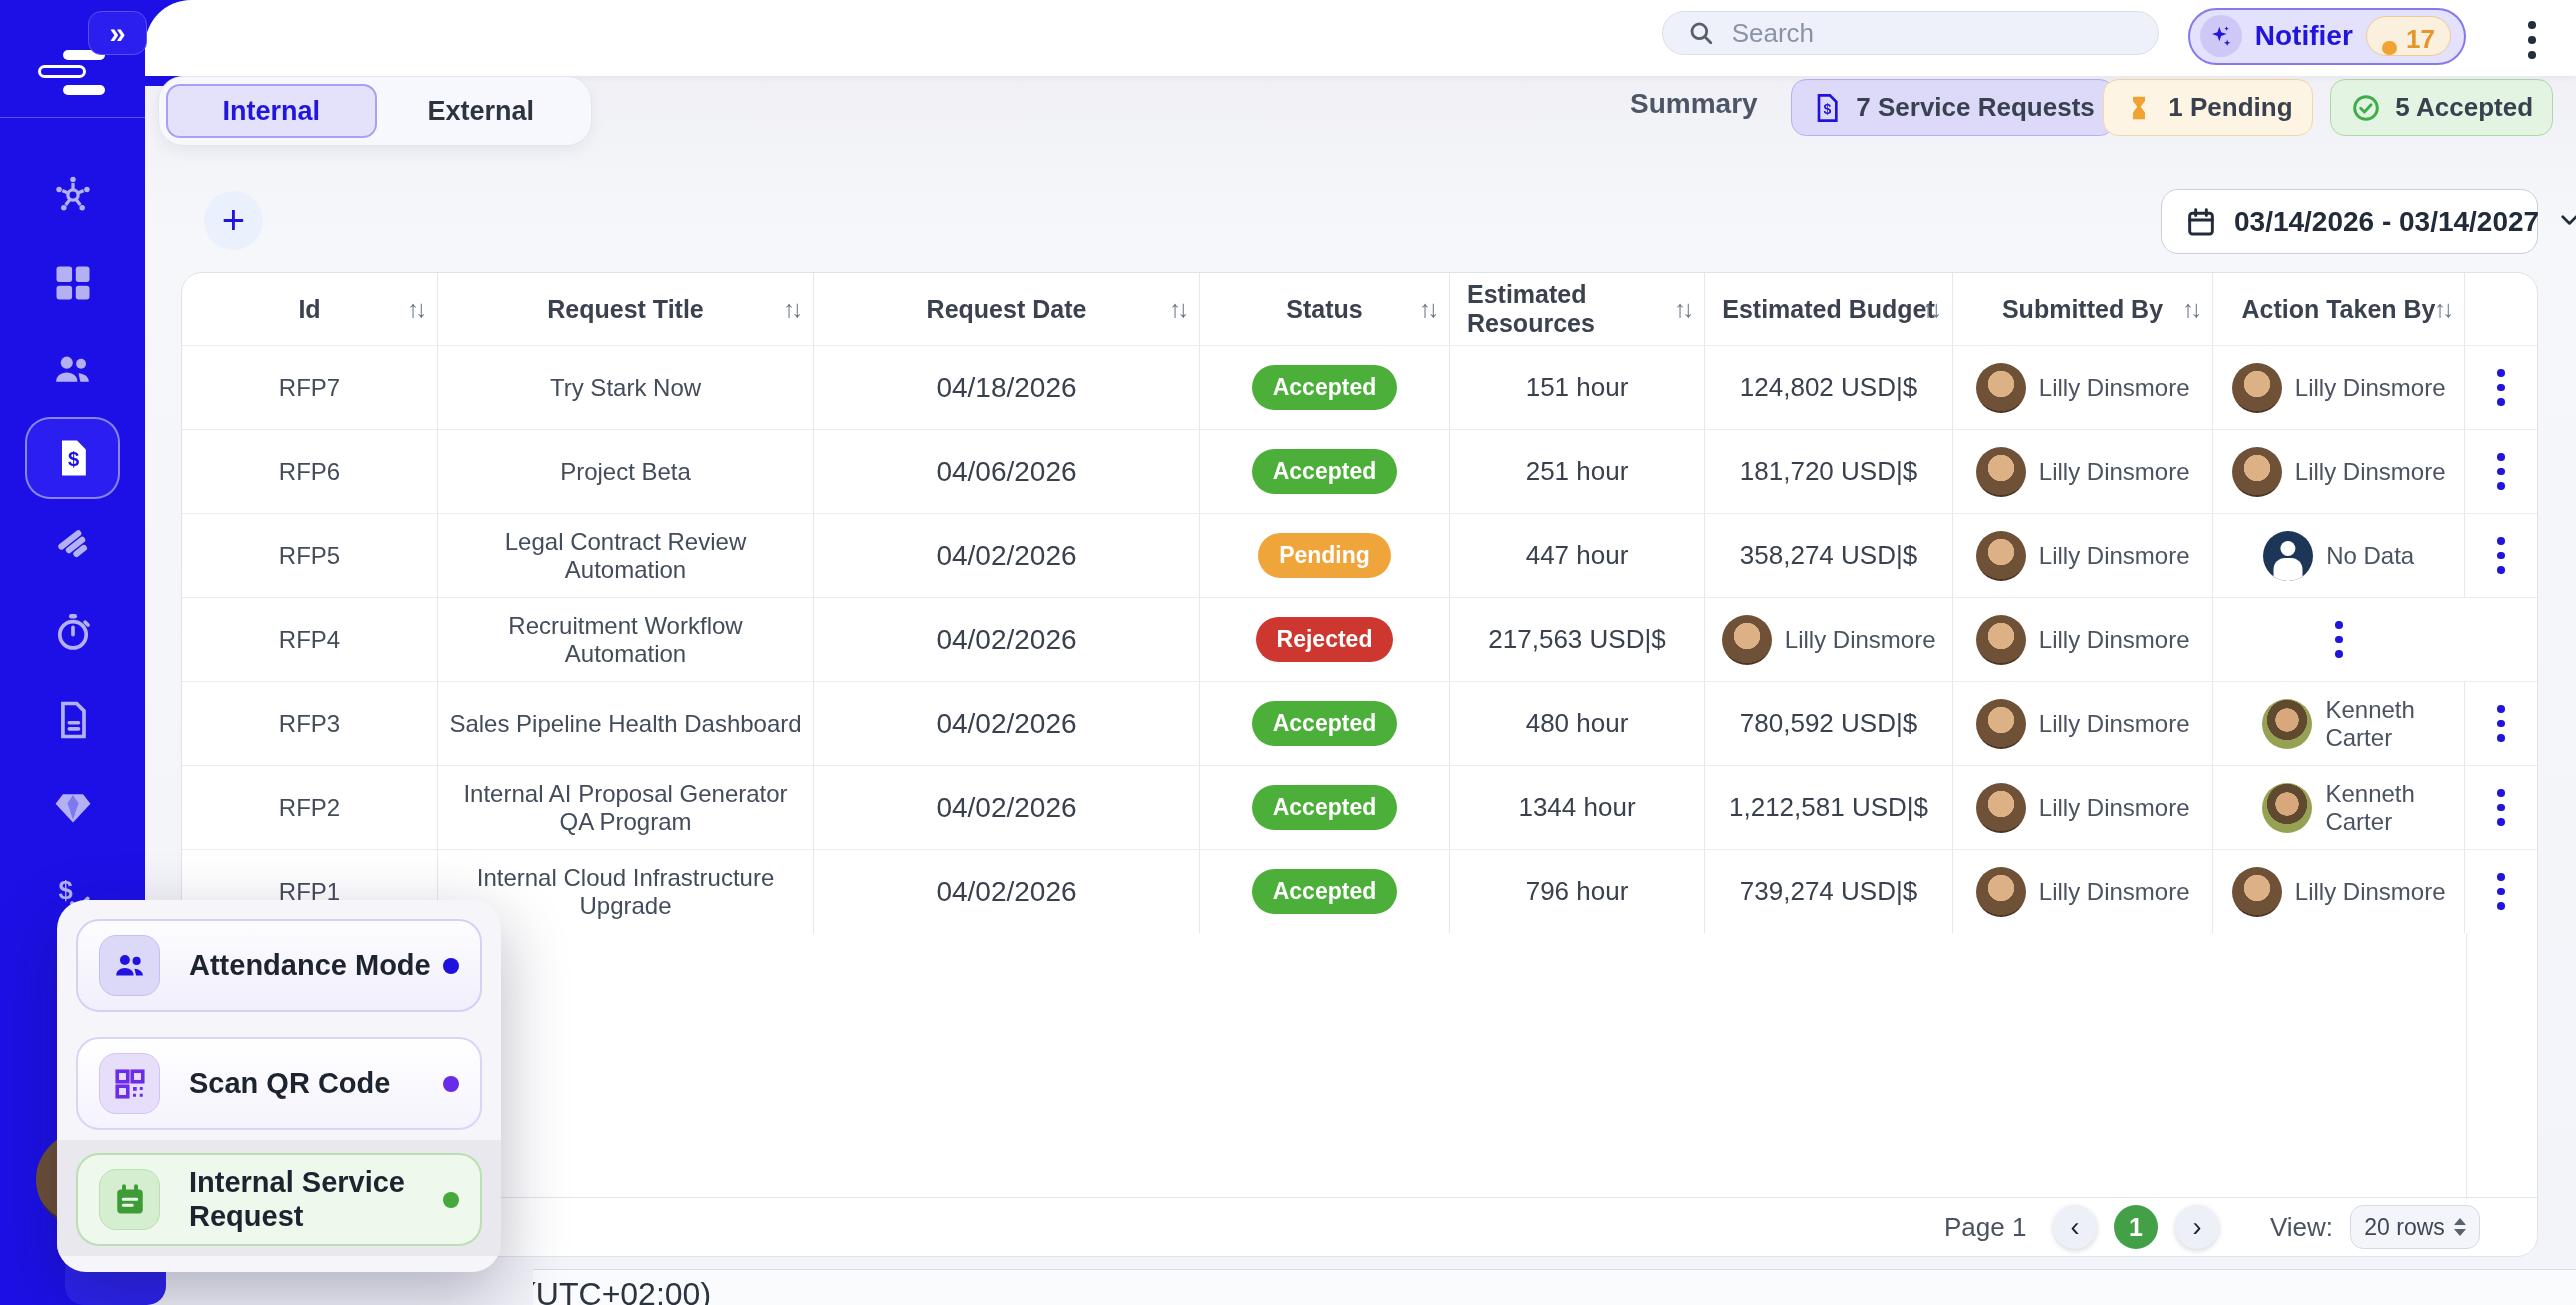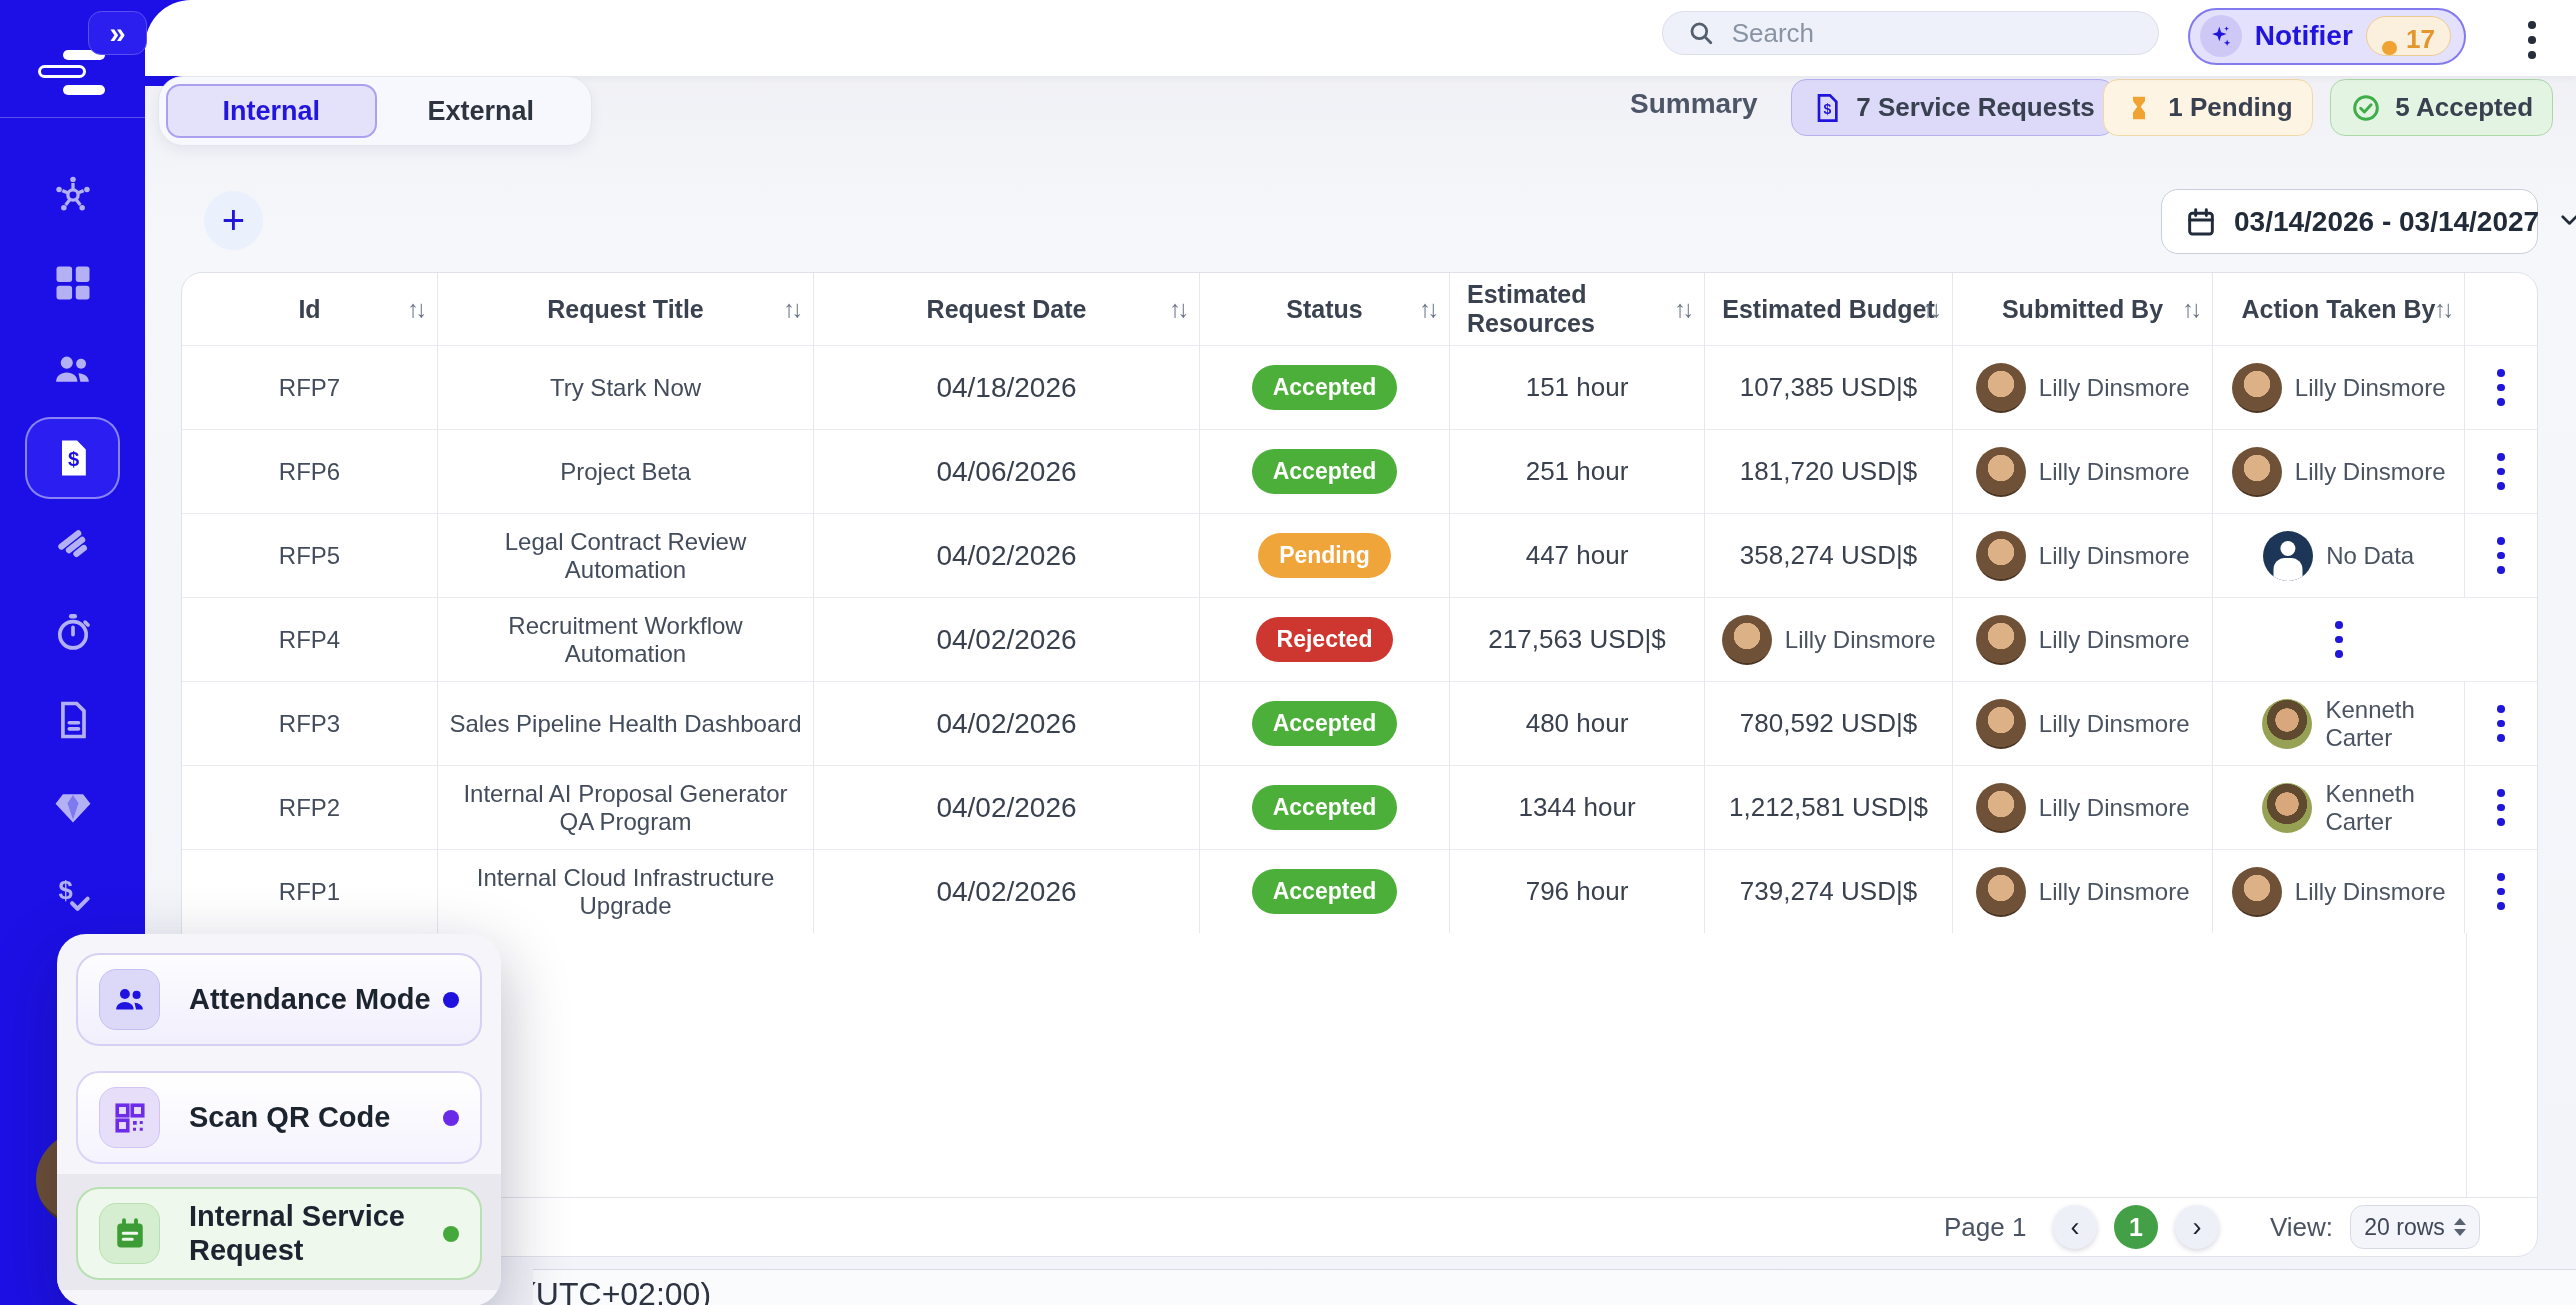--- a/index.html
+++ b/index.html
@@ -106,21 +106,21 @@
   .updown { display:flex; flex-direction:column; gap:3.8px; }
   .updown b { width:0; height:0; border-left:6.7px solid transparent; border-right:6.7px solid transparent; }
   .updown .up { border-bottom:7.6px solid #5a6270; }
   .updown .dn { border-top:7.6px solid #5a6270; }
 
   
   .footer-strip { position:absolute; left:533px; right:0; top:1269px; height:36px; background:#fafbfd; border-top:1.9px solid #d8dbe4; overflow:hidden; z-index:2; }
   .footer-strip .tz { position:absolute; left:-57px; top:5.7px; font-size:32px; color:#2c3442; }
 
   
-  .popup { position:absolute; left:57px; top:934px; width:444px; height:372px; background:#f5f5fa; border-radius:29px; box-shadow:0 23px 67px rgba(20,20,60,.30); z-index:50; overflow:hidden; }
+  .popup { position:absolute; left:57px; top:900px; width:444px; height:372px; background:#f5f5fa; border-radius:29px; box-shadow:0 23px 67px rgba(20,20,60,.30); z-index:50; overflow:hidden; }
   .popup .hl-strip { position:absolute; left:0; top:240px; width:100%; height:116px; background:#e8e8ee; }
   .qitem { position:absolute; left:19px; width:406px; height:93px; border-radius:23px; display:flex; align-items:center; padding:0 21px; cursor:pointer; }
   .qitem .qicon { width:61px; height:61px; border-radius:17px; display:flex; align-items:center; justify-content:center; flex:none; }
   .qitem .qicon svg { width:36px; height:36px; }
   .qitem .qlabel { margin-left:29px; font-size:29px; font-weight:600; color:#1c2430; line-height:1.15; max-width:248px; }
   .qitem .qdot { margin-left:auto; width:16px; height:16px; border-radius:50%; flex:none; }
   .q1 { top:19px; background:linear-gradient(180deg,#fdfdff,#f1effc); border:2.4px solid #d5d1f4; }
   .q1 .qicon { background:#dcd9f8; border:1.9px solid #c4c0f2; color:#2013e0; }
   .q1 .qdot { background:#1f12de; }
   .q2 { top:137px; background:linear-gradient(180deg,#ffffff,#f5f3fd); border:2.4px solid #d9d5f6; }
@@ -335,21 +335,21 @@
     <div class="tbody">
 
       <div class="grid-row tr">
         <div class="td">RFP7</div>
         <div class="td">Try Stark Now</div>
         <div class="td c-date">04/18/2026</div>
         <div class="td">
             <span class="pill accepted">Accepted</span>
           </div>
         <div class="td c-num">151 hour</div>
-        <div class="td c-num">107,385 USD|$</div>
+        <div class="td c-num">124,802 USD|$</div>
         <div class="td person">
             <span class="avatar" data-avatar="lilly"></span>
             <span class="pname">Lilly Dinsmore</span>
           </div>
         <div class="td person">
             <span class="avatar" data-avatar="lilly"></span>
             <span class="pname">Lilly Dinsmore</span>
           </div>
         <div class="td">
             <span class="row-kebab">

